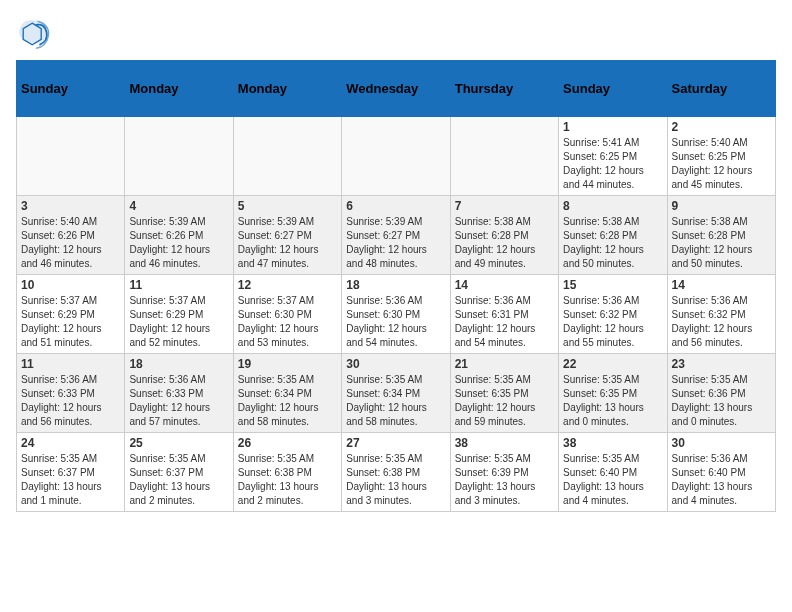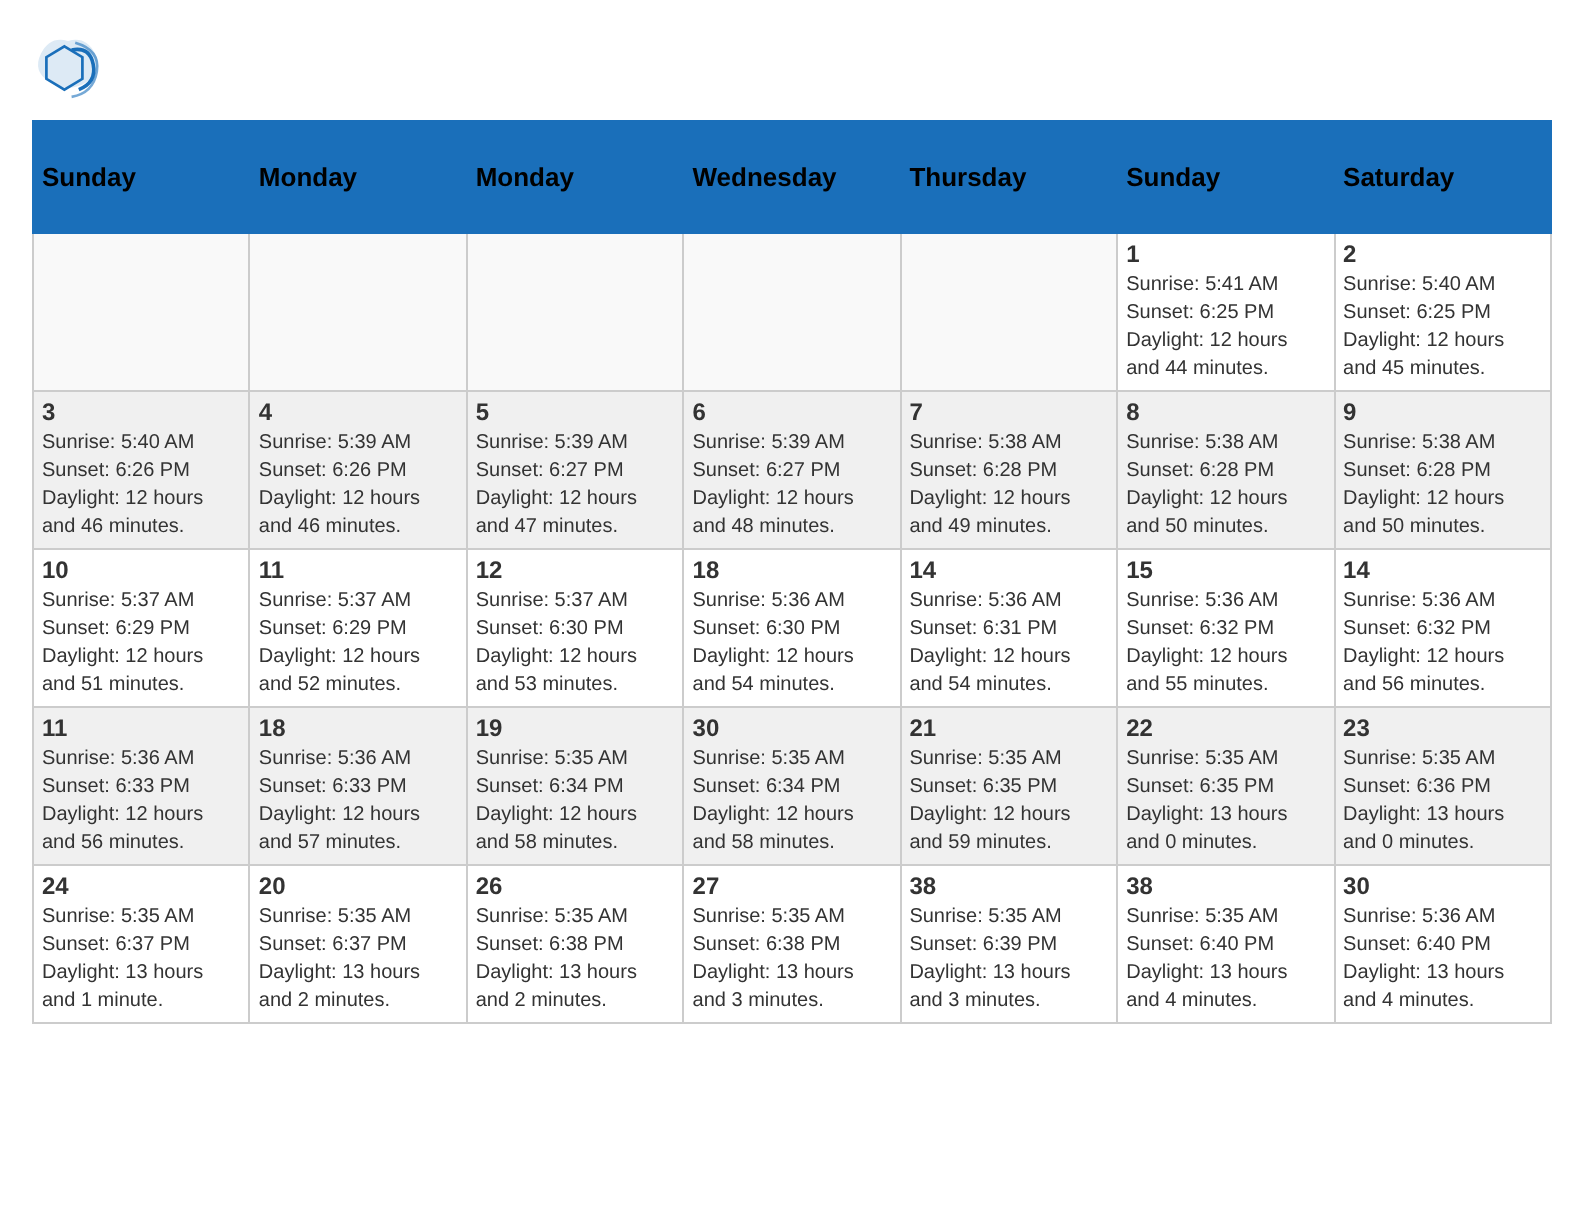--- a/index.html
+++ b/index.html
@@ -294,21 +294,21 @@
       </tr>
       <tr>
         <td>
           <span class="day-num">24</span>
           <div class="day-info" style="white-space: pre-line;">Sunrise: 5:35 AM
 Sunset: 6:37 PM
 Daylight: 13 hours
 and 1 minute.</div>
         </td>
         <td>
-          <span class="day-num">20</span>
+          <span class="day-num">25</span>
           <div class="day-info" style="white-space: pre-line;">Sunrise: 5:35 AM
 Sunset: 6:37 PM
 Daylight: 13 hours
 and 2 minutes.</div>
         </td>
         <td>
           <span class="day-num">26</span>
           <div class="day-info" style="white-space: pre-line;">Sunrise: 5:35 AM
 Sunset: 6:38 PM
 Daylight: 13 hours

